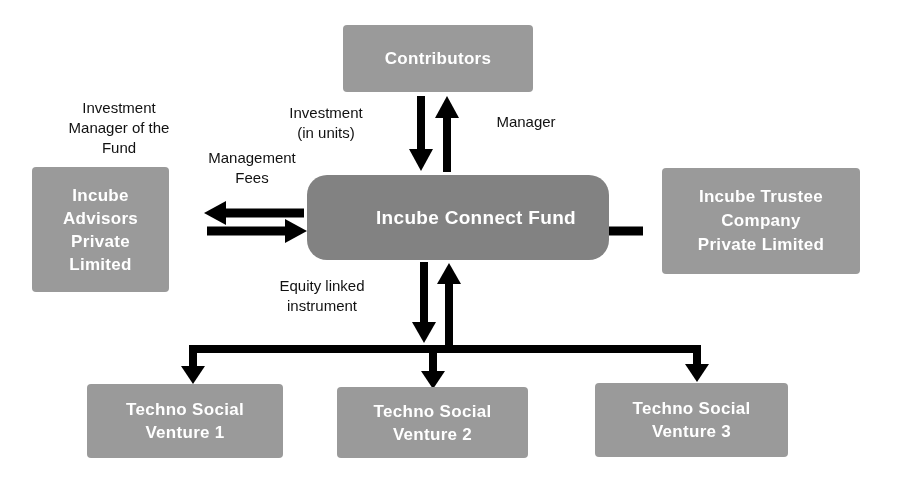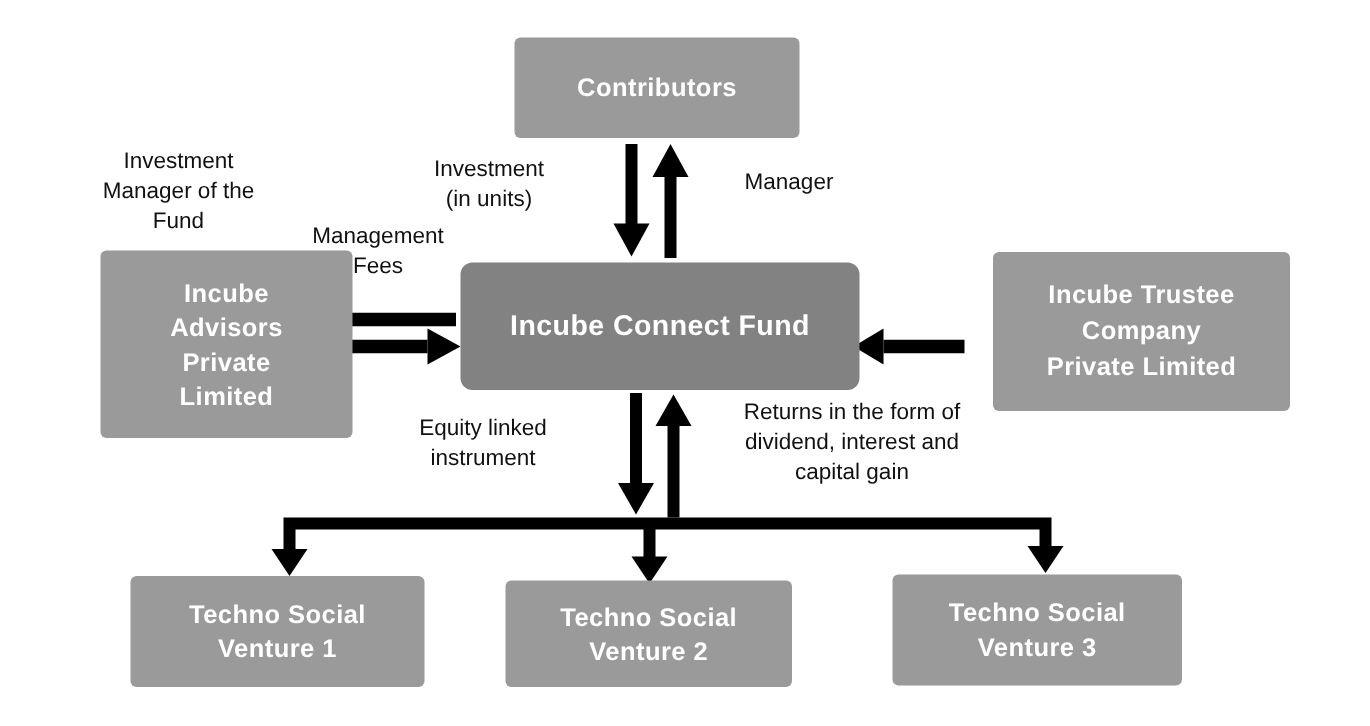--- a/index.html
+++ b/index.html
@@ -38,25 +38,26 @@
     align-items: center;
     justify-content: center;
     text-align: center;
     color: var(--node-text, #ffffff);
     font-weight: bold;
     white-space: pre-line;
     letter-spacing: 0.3px;
   }
   .node.center {
     background: var(--center-node-fill, #828282);
-    border-radius: 8px;
+    border-radius: 20px;
+    padding-left: 36px;
   }
   .node-contributors { left: 343px; top: 25px;  width: 190px; height: 67px;  font-size: 17px; }
   .node-fund         { left: 307px; top: 175px; width: 266px; height: 85px;  font-size: 19px; }
-  .node-advisors     { left: 32px;  top: 167px; width: 168px; height: 125px; font-size: 17px; line-height: 23px; margin-left: 35px; }
+  .node-advisors     { left: 32px;  top: 167px; width: 137px; height: 125px; font-size: 17px; line-height: 23px; }
   .node-trustee      { left: 662px; top: 168px; width: 198px; height: 106px; font-size: 17px; line-height: 24px; }
   .node-venture1     { left: 87px;  top: 384px; width: 196px; height: 74px;  font-size: 17px; line-height: 23px; }
   .node-venture2     { left: 337px; top: 387px; width: 191px; height: 71px;  font-size: 17px; line-height: 23px; }
   .node-venture3     { left: 595px; top: 383px; width: 193px; height: 74px;  font-size: 17px; line-height: 23px; }
 
   .edge-label {
     position: absolute;
     color: var(--label-text, #111111);
     font-size: 15px;
     line-height: 20px;
@@ -151,17 +152,14 @@
 (in units)</div>
 
   <div class="edge-label lbl-returns">Manager</div>
 
   <div class="edge-label lbl-equity">Equity linked
 instrument</div>
 
   <div class="edge-label lbl-mgmt-fees">Management
 Fees</div>
 
-  <div class="edge-label lbl-returns-form">Returns in the form of
-dividend, interest and
-capital gain</div>
 
 </div>
 
 </body></html>

